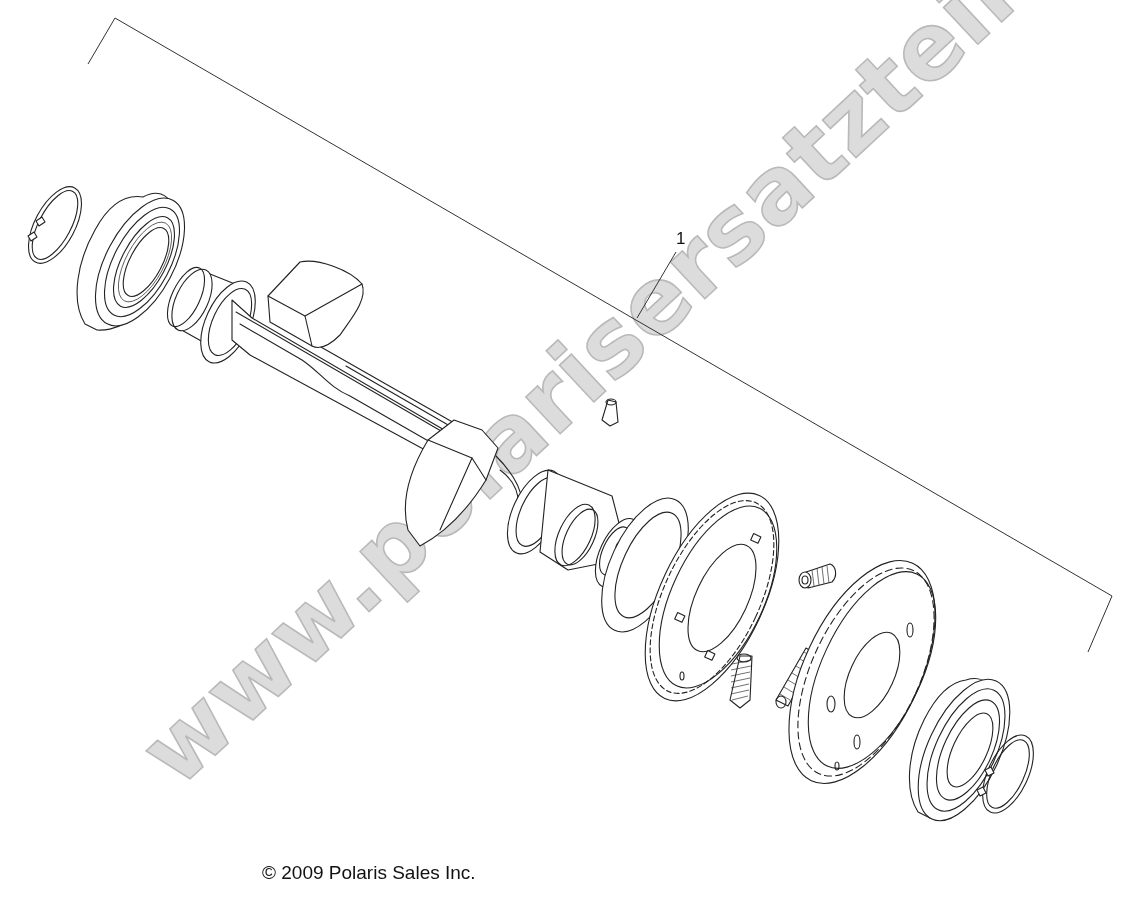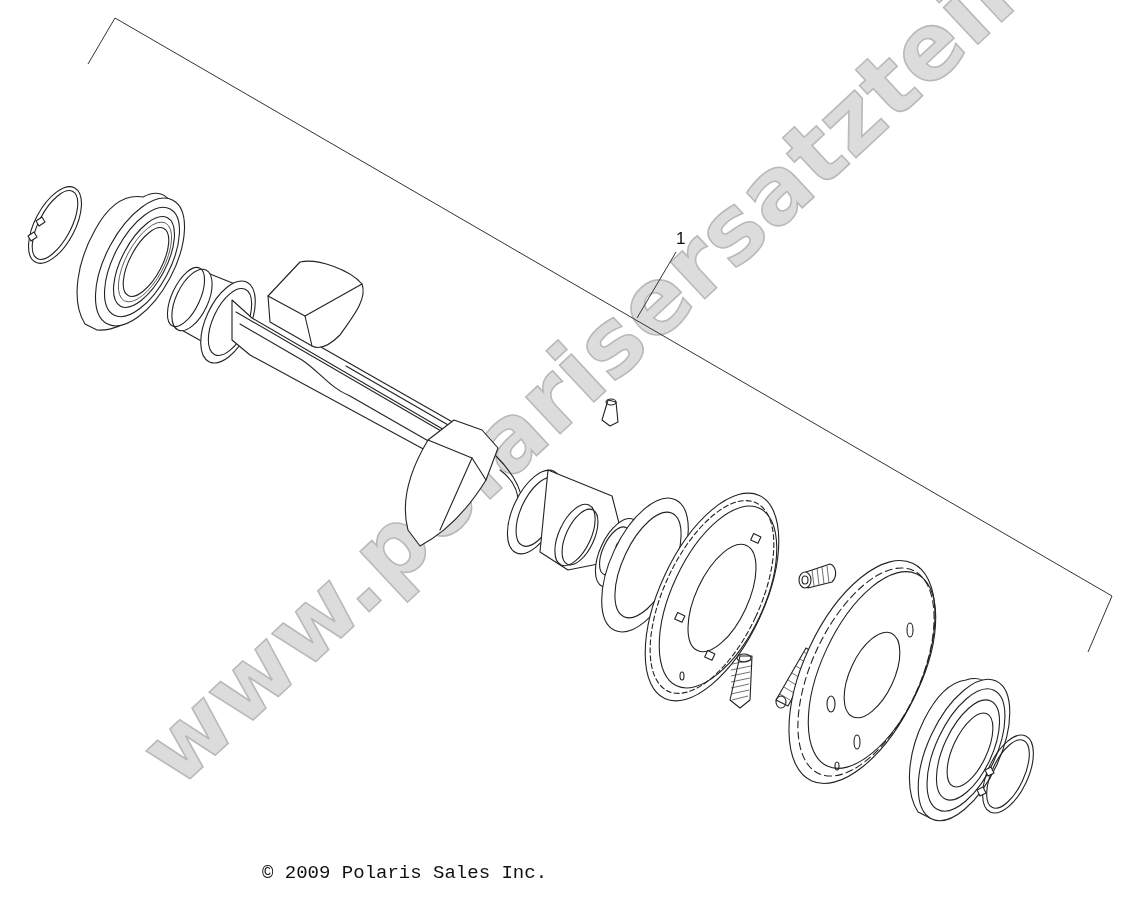--- a/index.html
+++ b/index.html
@@ -5,21 +5,21 @@
     html, body { margin: 0; padding: 0; background: #ffffff; }
     body { width: 1144px; height: 910px; position: relative; overflow: hidden; font-family: "Liberation Sans", sans-serif; }
     #diagram { position: absolute; left: 0; top: 0; width: 1144px; height: 910px; }
     .ln { fill: none; stroke: #222; stroke-width: 1.1; stroke-linejoin: round; stroke-linecap: round; }
     .lnf { fill: #fff; stroke: #222; stroke-width: 1.1; stroke-linejoin: round; }
     .thin { fill: none; stroke: #333; stroke-width: 0.7; }
     .bracket { fill: none; stroke: #333; stroke-width: 1; }
     .callout-text { font-family: "Liberation Sans", sans-serif; font-size: 17px; fill: #111; }
     .watermark { position: absolute; left: 0; top: 0; width: 1144px; height: 910px; pointer-events: none; }
     .wm-text { font-family: "DejaVu Sans", sans-serif; font-weight: bold; font-size: 92px; fill: #dcdcdc; stroke: #b9b9b9; stroke-width: 1.6; letter-spacing: 1px; }
-    .copyright { position: absolute; left: 262px; top: 862px; font-size: 19px; color: #111; white-space: nowrap; font-family: Liberation Mono, monospace; }
+    .copyright { position: absolute; left: 262px; top: 862px; font-size: 19px; color: #111; white-space: nowrap; font-family: Liberation Sans, sans-serif; }
   </style>
 </head>
 <body>
 
 <svg class="watermark" viewBox="0 0 1144 910">
   <text class="wm-text" transform="translate(178,790) rotate(-43)">www.polarisersatzteile.de</text>
 </svg>
 
 <svg id="diagram" viewBox="0 0 1144 910">
 

